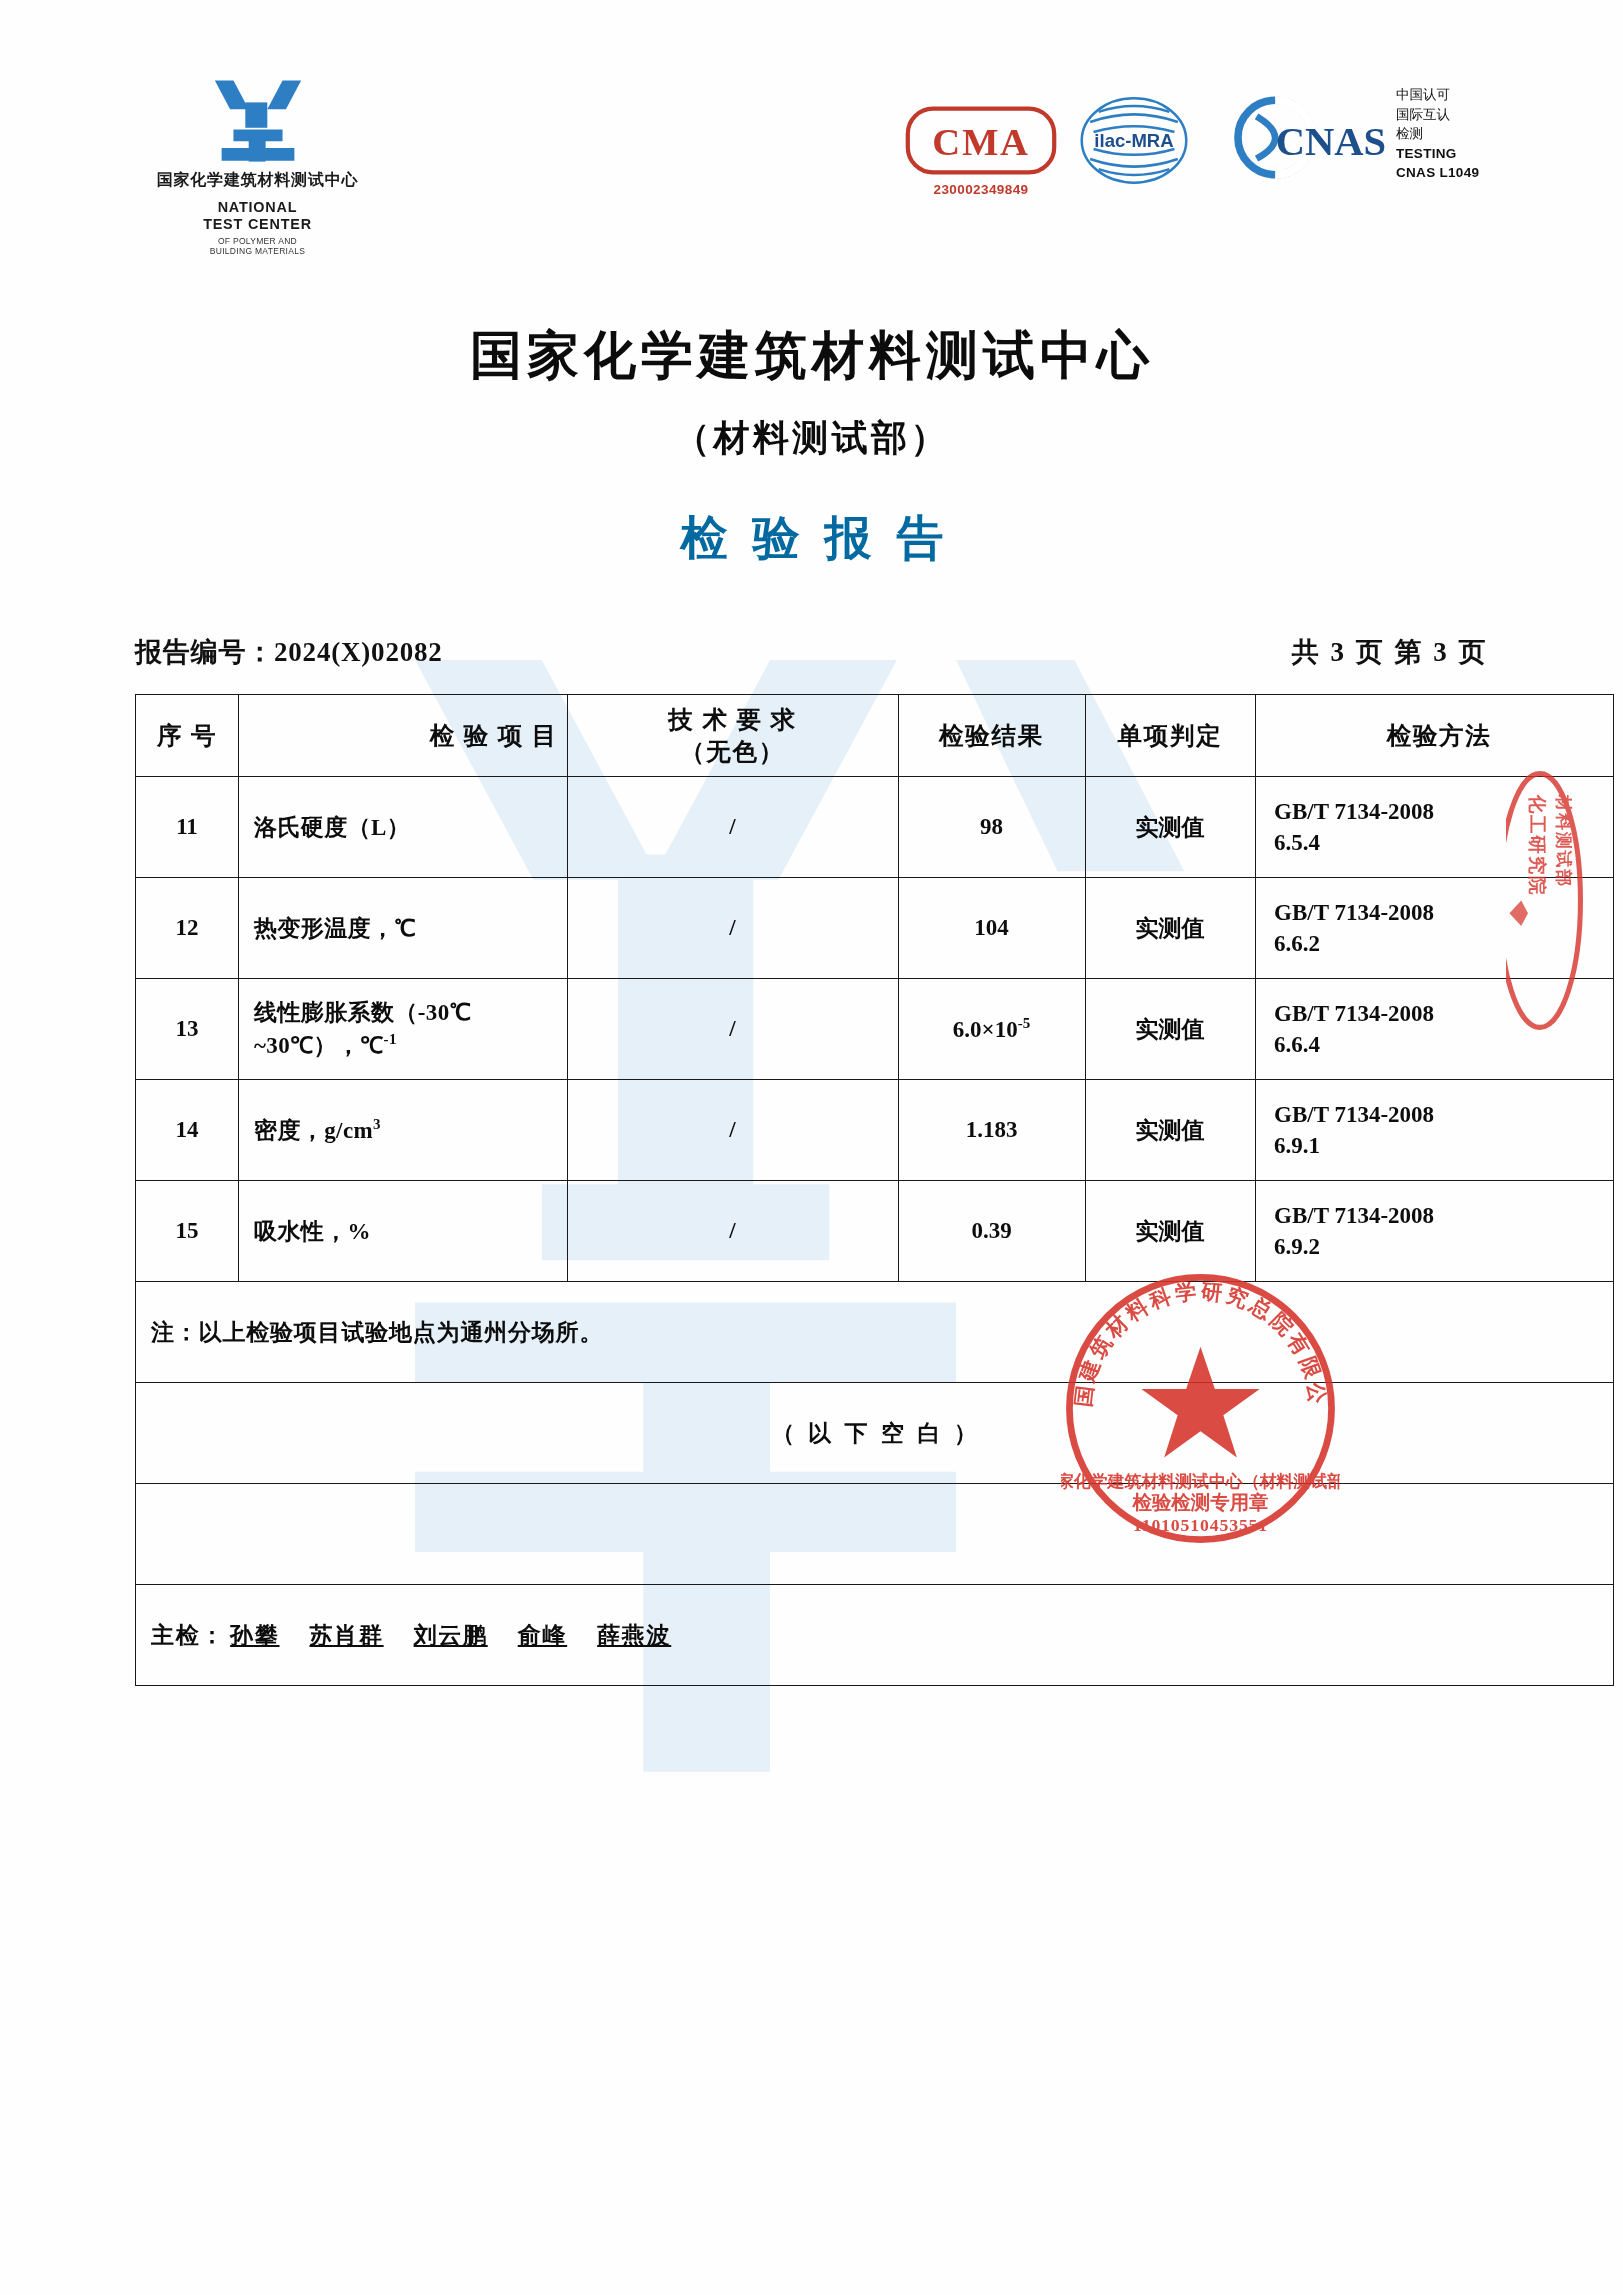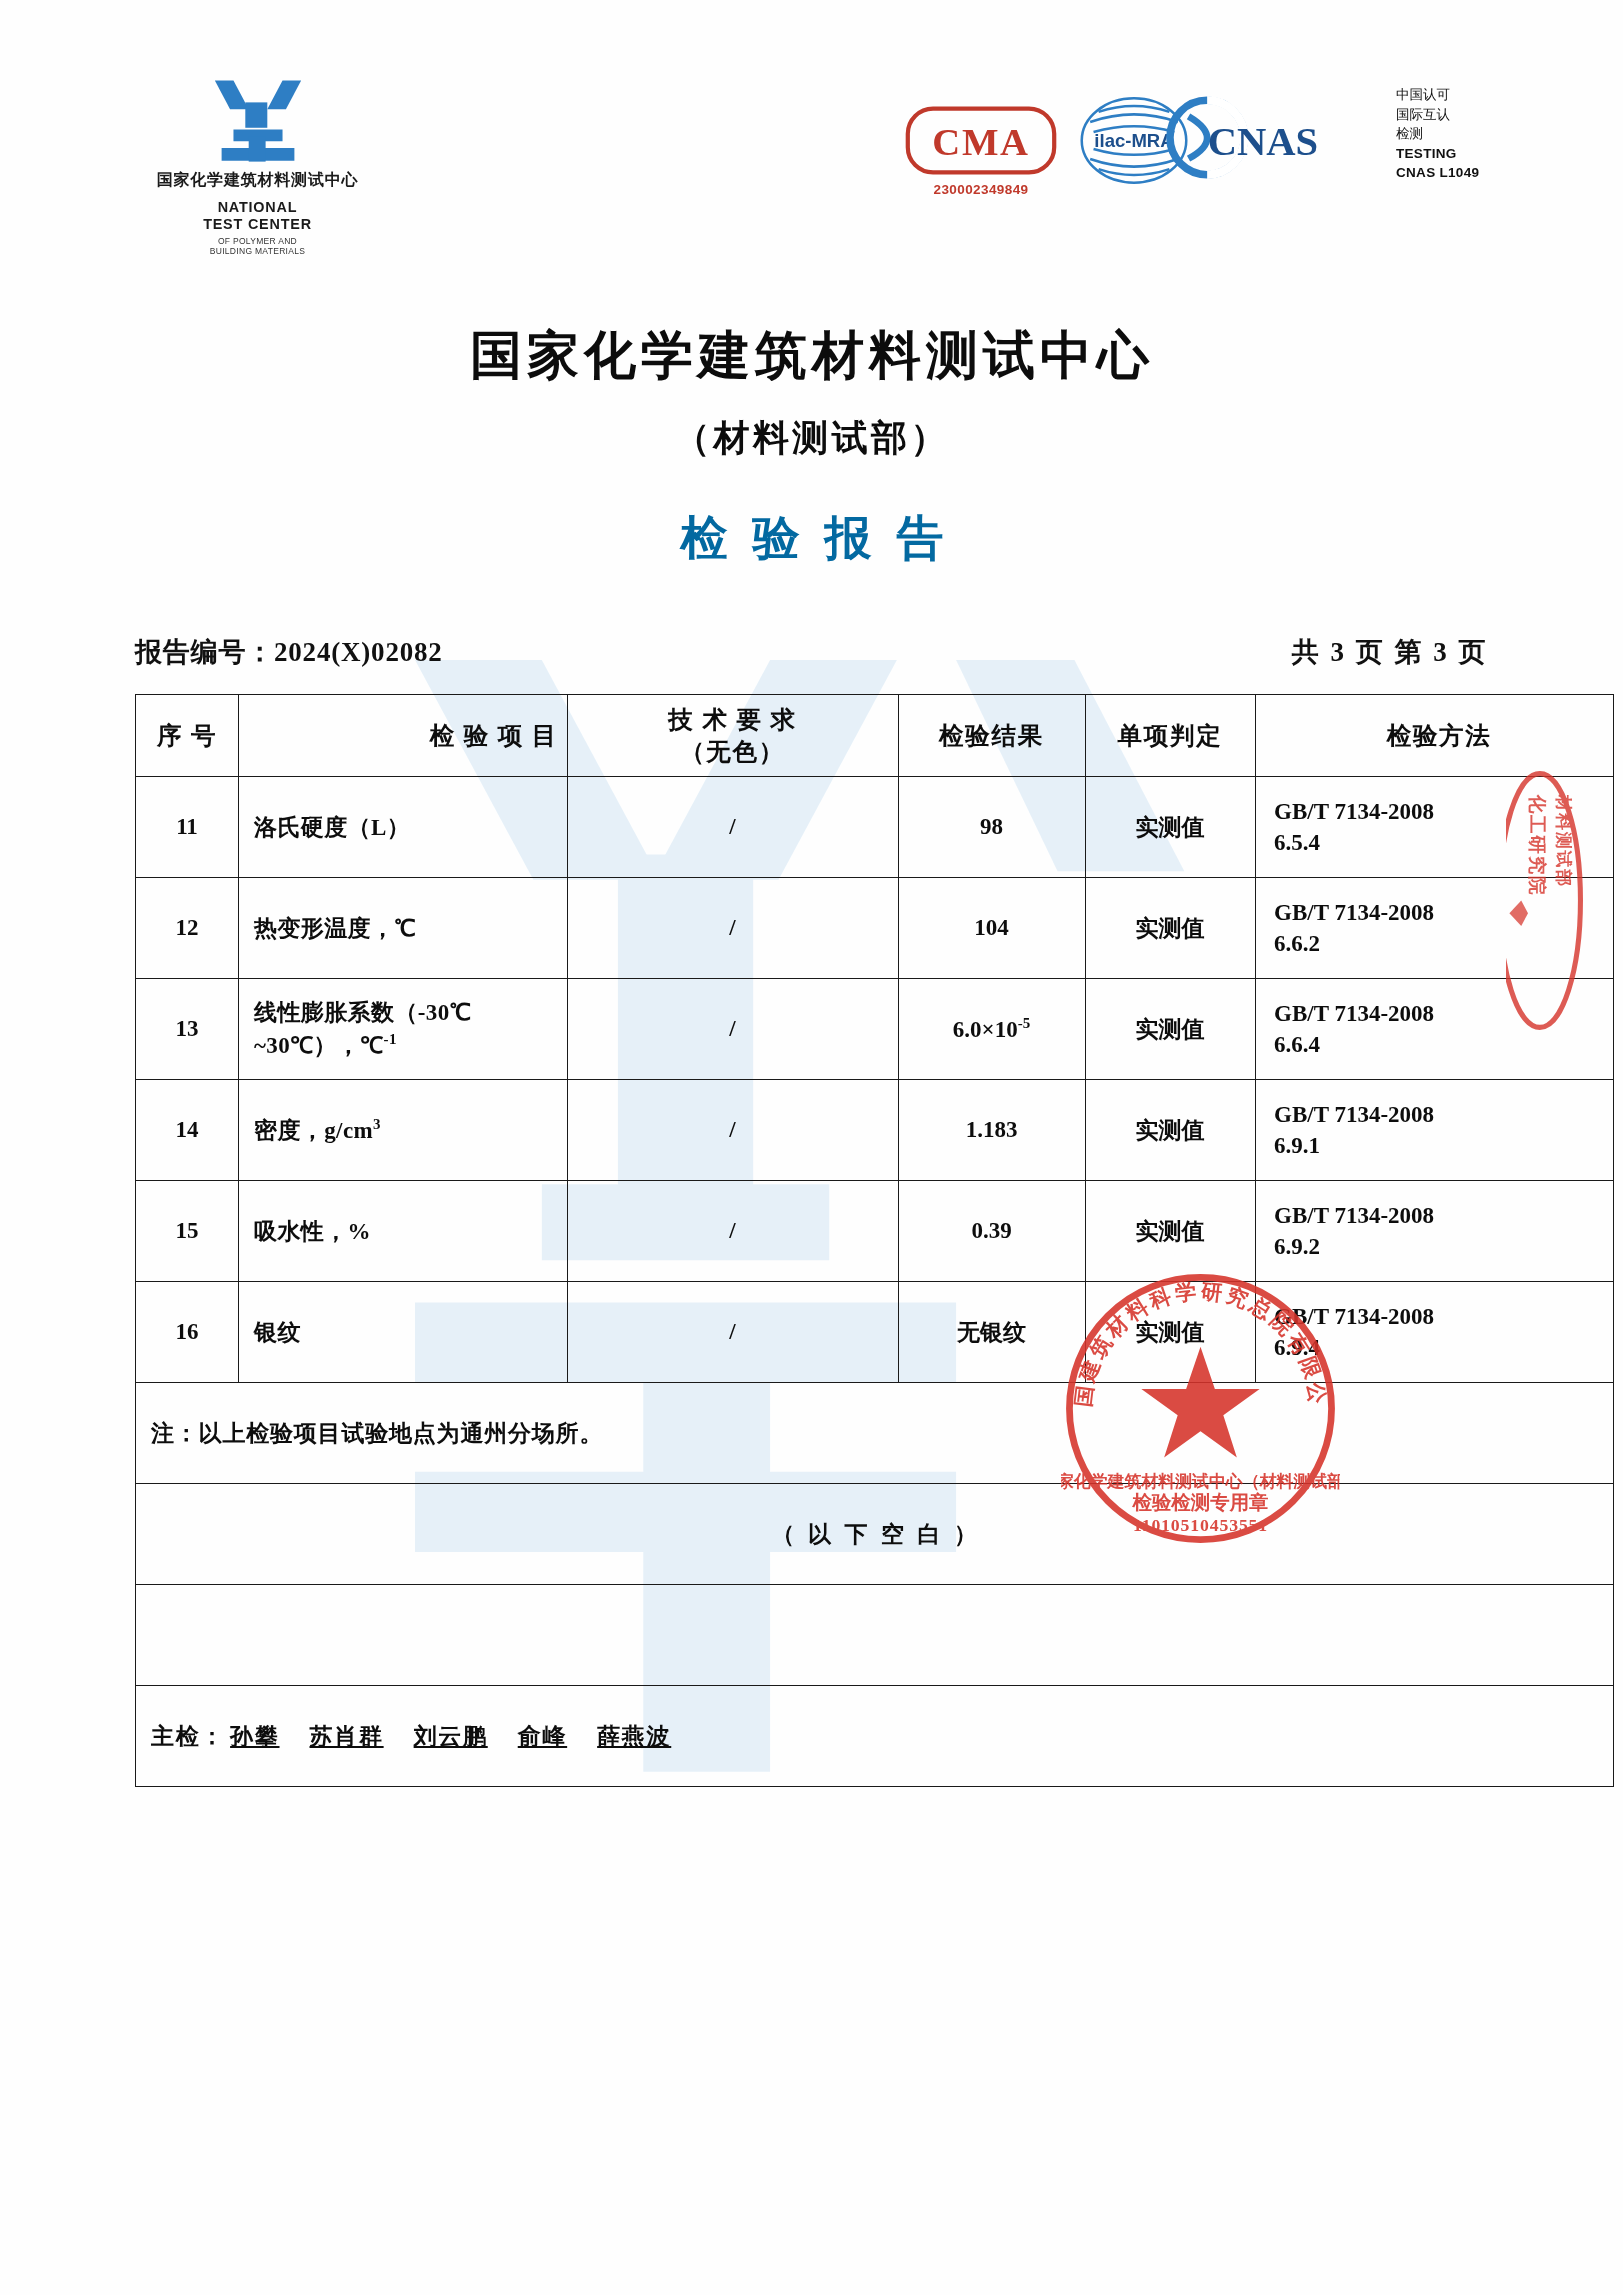--- a/index.html
+++ b/index.html
@@ -102,21 +102,21 @@
   }
   .ilac {
     position: absolute;
     left: 1070px;
     top: 93px;
     width: 127px;
     text-align: center;
   }
   .cnas {
     position: absolute;
-    left: 1163px;
+    left: 1231px;
     top: 91px;
     width: 161px;
   }
   .cnas-text {
     position: absolute;
     left: 1396px;
     top: 85px;
     font-family: "Liberation Sans", sans-serif;
     font-size: 13.5px;
     line-height: 1.45;
@@ -442,31 +442,20 @@
           <td class="c-item">吸水性，%</td>
           <td class="c-req">/</td>
           <td class="c-res">0.39</td>
           <td class="c-judge">实测值</td>
           <td class="c-method">
             <div>GB/T 7134-2008</div>
             <div>6.9.2</div>
           </td>
         </tr>
 
-        <tr>
-          <td class="c-idx">16</td>
-          <td class="c-item">银纹</td>
-          <td class="c-req">/</td>
-          <td class="c-res">无银纹</td>
-          <td class="c-judge">实测值</td>
-          <td class="c-method">
-            <div>GB/T 7134-2008</div>
-            <div>6.9.4</div>
-          </td>
-        </tr>
 
         <tr class="note-row">
           <td colspan="6">注：以上检验项目试验地点为通州分场所。</td>
         </tr>
 
         <tr class="blank-row">
           <td colspan="6">（以下空白）</td>
         </tr>
 
         <tr class="empty-row">

